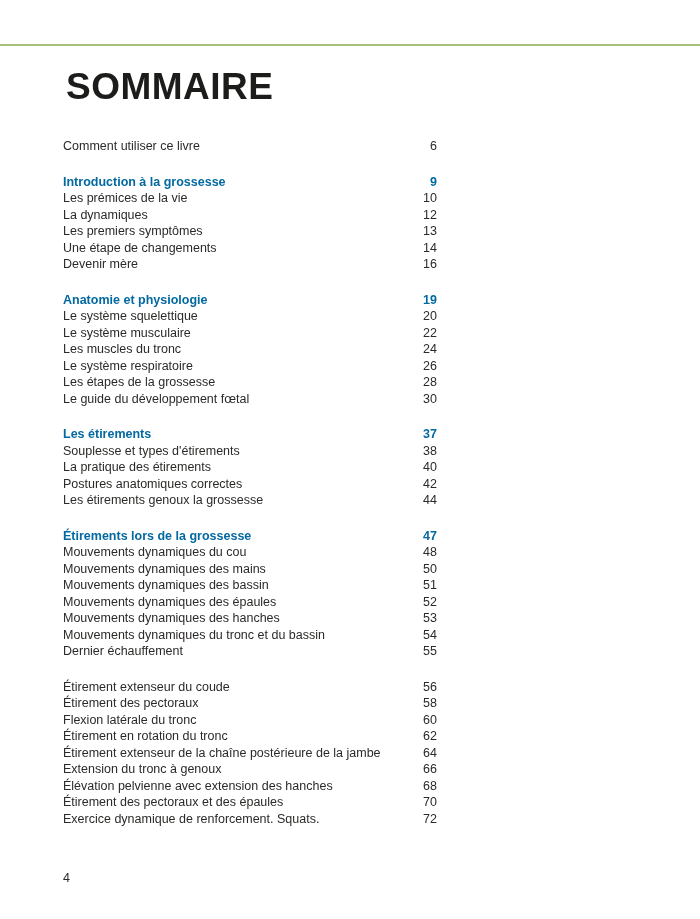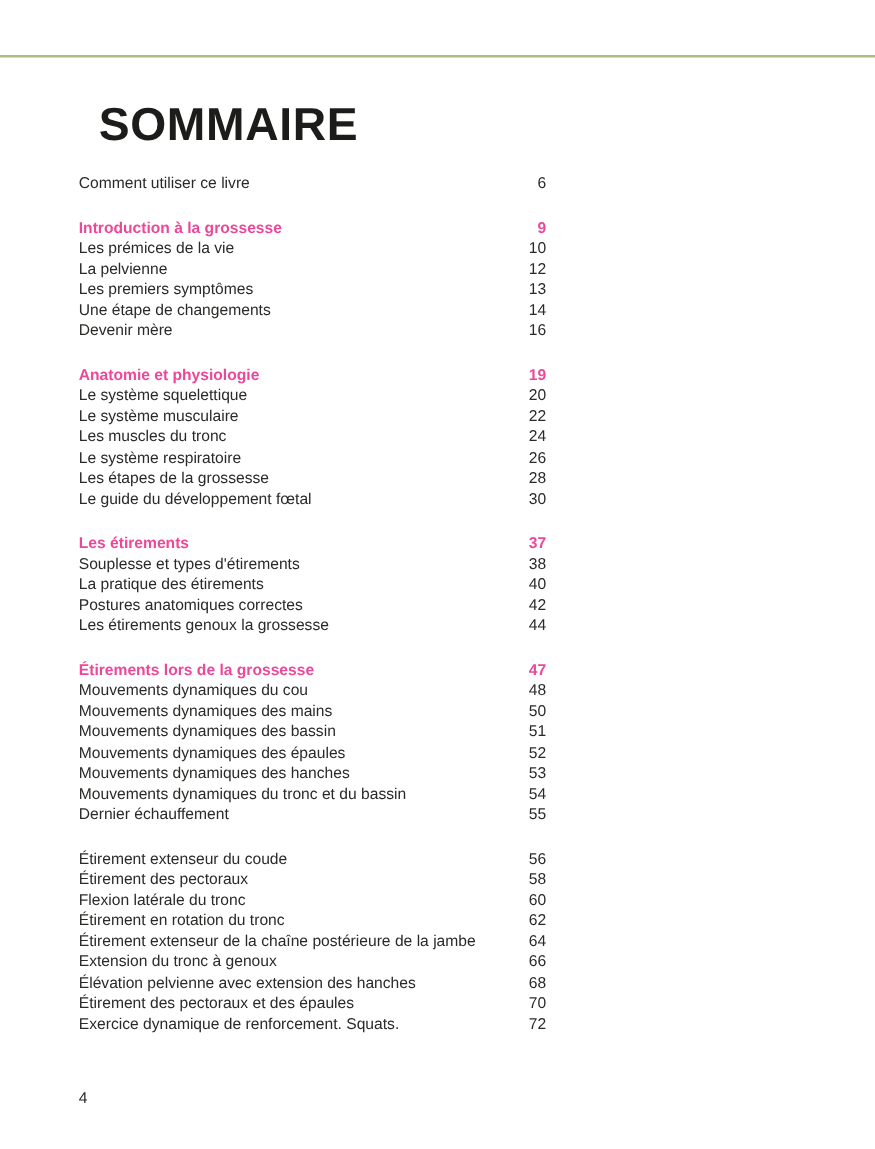--- a/index.html
+++ b/index.html
@@ -20,21 +20,21 @@
     top: 44px;
     left: 0;
     width: 700px;
     height: 2px;
     background: var(--accent, #a6bf7b);
   }
   .page-title {
     position: absolute;
     left: 62px;
     top: 62px;
-    margin: 17px;
+    margin: 4px;
     font-size: 37px;
     font-weight: bold;
     letter-spacing: 0.5px;
     color: #1c1c1a;
   }
   .toc {
     position: absolute;
     left: 63px;
     top: 138px;
     width: 374px;
@@ -45,21 +45,21 @@
   .toc-row {
     display: flex;
     justify-content: space-between;
     align-items: flex-start;
     font-size: 12.5px;
     line-height: 16.5px;
     color: #2b2a28;
   }
   .toc-row.bold {
     font-weight: bold;
-    color: #ec4899;
+    color: #0369a1;
   }
   .toc-label {
     text-align: left;
     padding-right: 12px;
   }
   .toc-page {
     text-align: right;
     white-space: nowrap;
   }
   .folio {
@@ -86,21 +86,21 @@
       <section class="toc-section">
         <div class="toc-row bold">
           <span class="toc-label">Introduction à la grossesse</span>
           <span class="toc-page">9</span>
         </div>
         <div class="toc-row">
           <span class="toc-label">Les prémices de la vie</span>
           <span class="toc-page">10</span>
         </div>
         <div class="toc-row">
-          <span class="toc-label">La pelvienne</span>
+          <span class="toc-label">La dynamiques</span>
           <span class="toc-page">12</span>
         </div>
         <div class="toc-row">
           <span class="toc-label">Les premiers symptômes</span>
           <span class="toc-page">13</span>
         </div>
         <div class="toc-row">
           <span class="toc-label">Une étape de changements</span>
           <span class="toc-page">14</span>
         </div>

